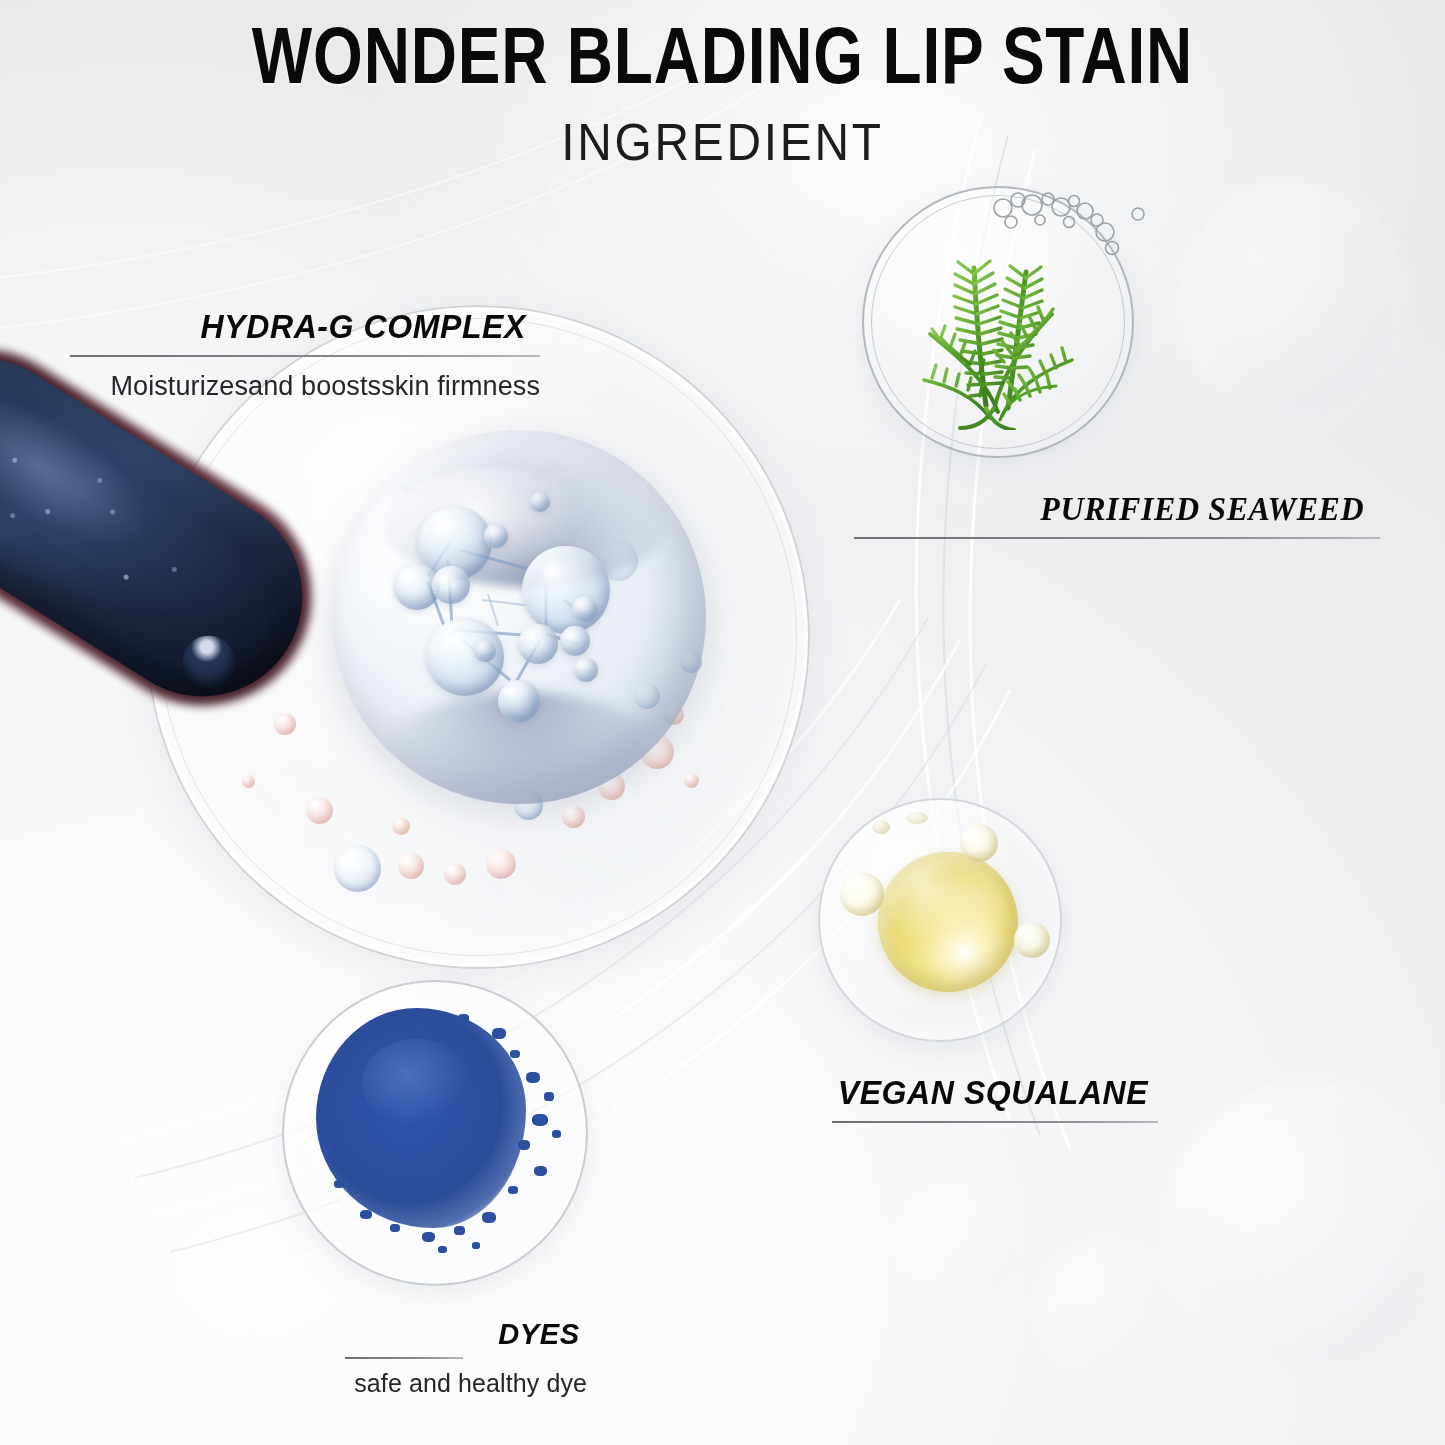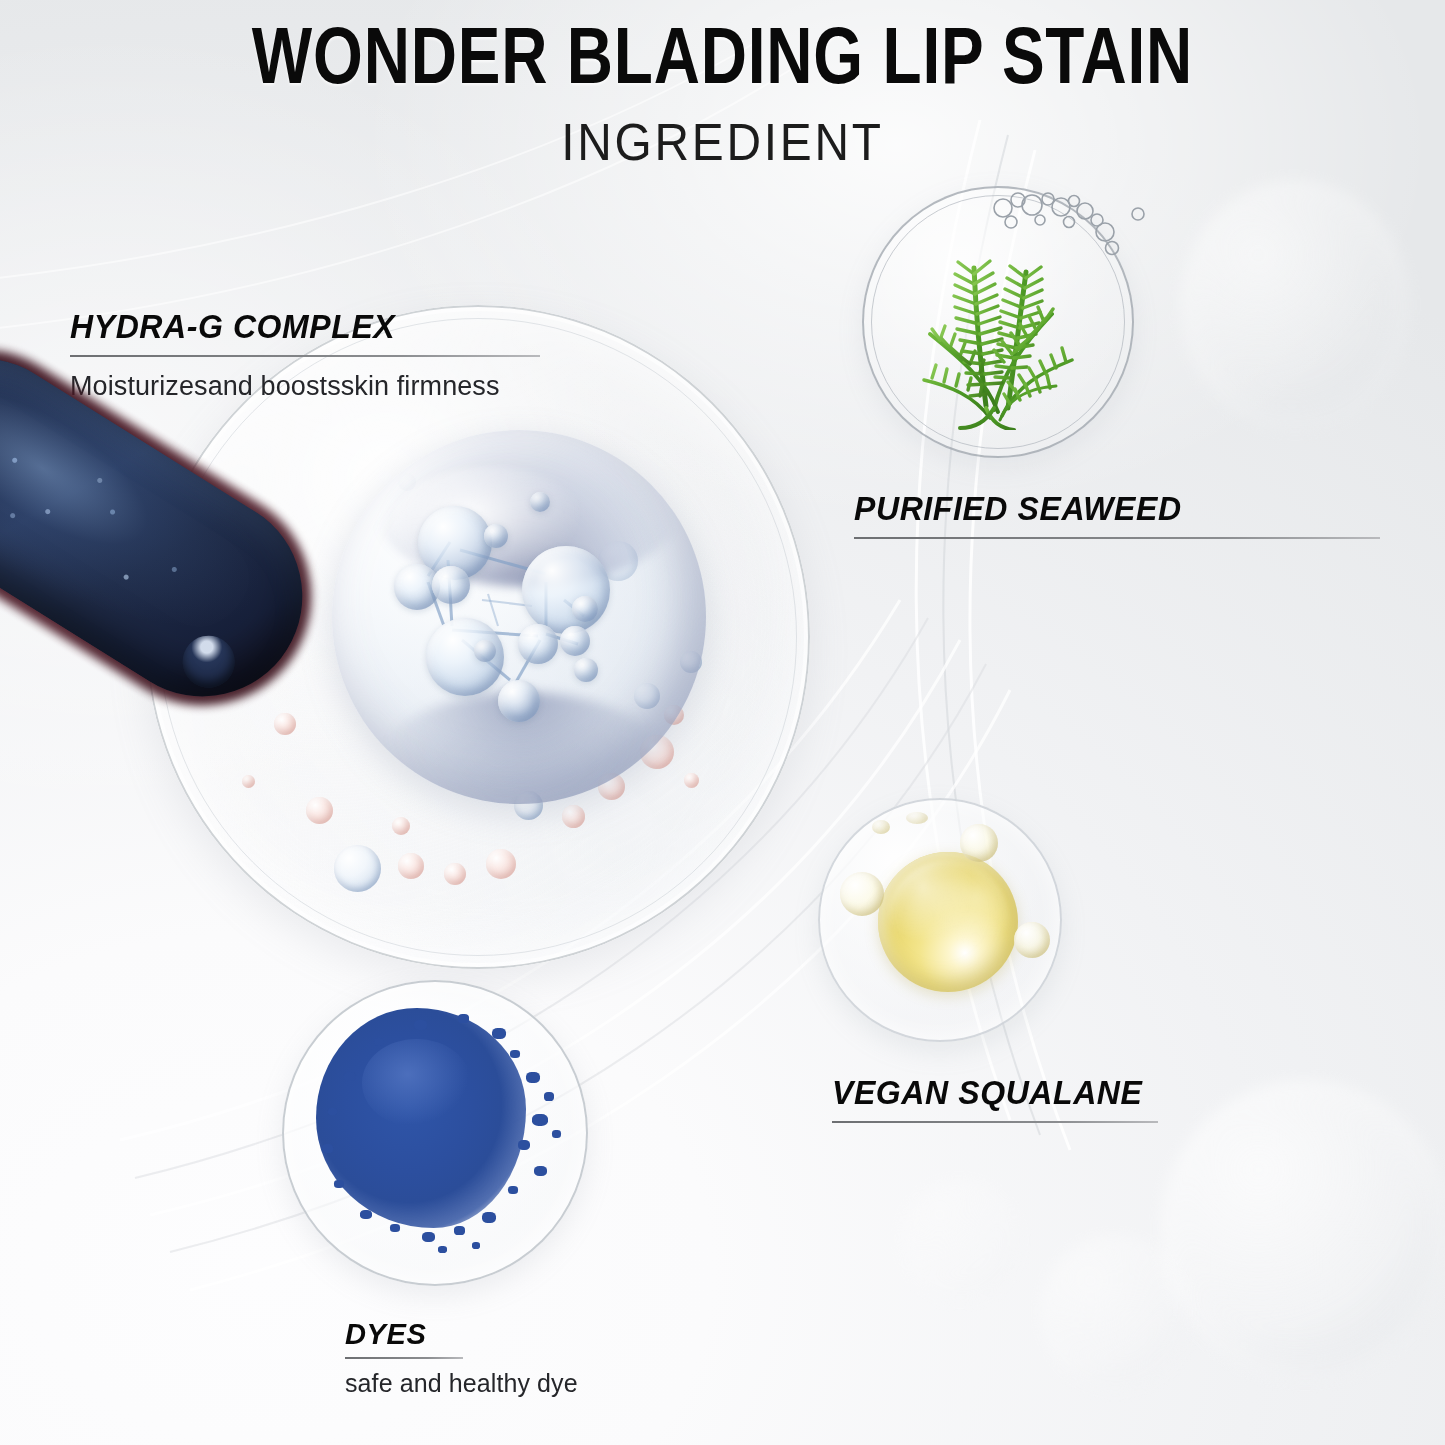--- a/index.html
+++ b/index.html
@@ -43,21 +43,21 @@
     text-shadow:0 2px 3px rgba(255,255,255,.75);
   }
   .subtitle{
     position:absolute;left:0;right:0;top:116px;text-align:center;
     font-weight:300;font-size:52px;line-height:1;color:#1c1c1c;
     letter-spacing:3px;transform:scaleX(.92);transform-origin:50% 50%;
     white-space:nowrap;
   }
 
   
-  .callout{position:absolute;}
+  .callout{position:absolute;text-align:right;}
   .callout .head{
     font-weight:700;font-style:italic;font-size:33px;line-height:1.04;
     color:#090909;letter-spacing:.6px;white-space:nowrap;
     transform:scaleX(.97);transform-origin:0 50%;
   }
   .callout .rule{
     height:2px;margin-top:11px;
     background:linear-gradient(90deg,#6d6f72 0%,#8b8d90 70%,#b9babd 100%);
   }
   .callout .desc{
@@ -387,21 +387,21 @@
         <circle cx="112" cy="34" r="6"></circle>
       <circle cx="120" cy="46" r="9"></circle>
         <circle cx="127" cy="62" r="6.5"></circle>
       <circle cx="26" cy="36" r="6"></circle>
         <circle cx="55" cy="34" r="5"></circle>
       <circle cx="84" cy="36" r="5.5"></circle>
       <circle cx="153" cy="28" r="6"></circle>
     </g>
   </svg>
 
-  <div class="callout" style="left:854px;top:492px;width:526px;">
+  <div class="callout" style="left:854px;top:492px;width:526px;font-family:Liberation Serif, serif;">
     <div class="head">PURIFIED SEAWEED</div>
     <div class="rule"></div>
   </div>
 
   <div class="bub-outer">
     <div class="oil">
       <span class="swirl"></span>
     </div>
     <span class="satellite" style="left:142px;top:26px;width:38px;height:38px;"></span>
     <span class="satellite" style="left:22px;top:74px;width:44px;height:44px;"></span>

